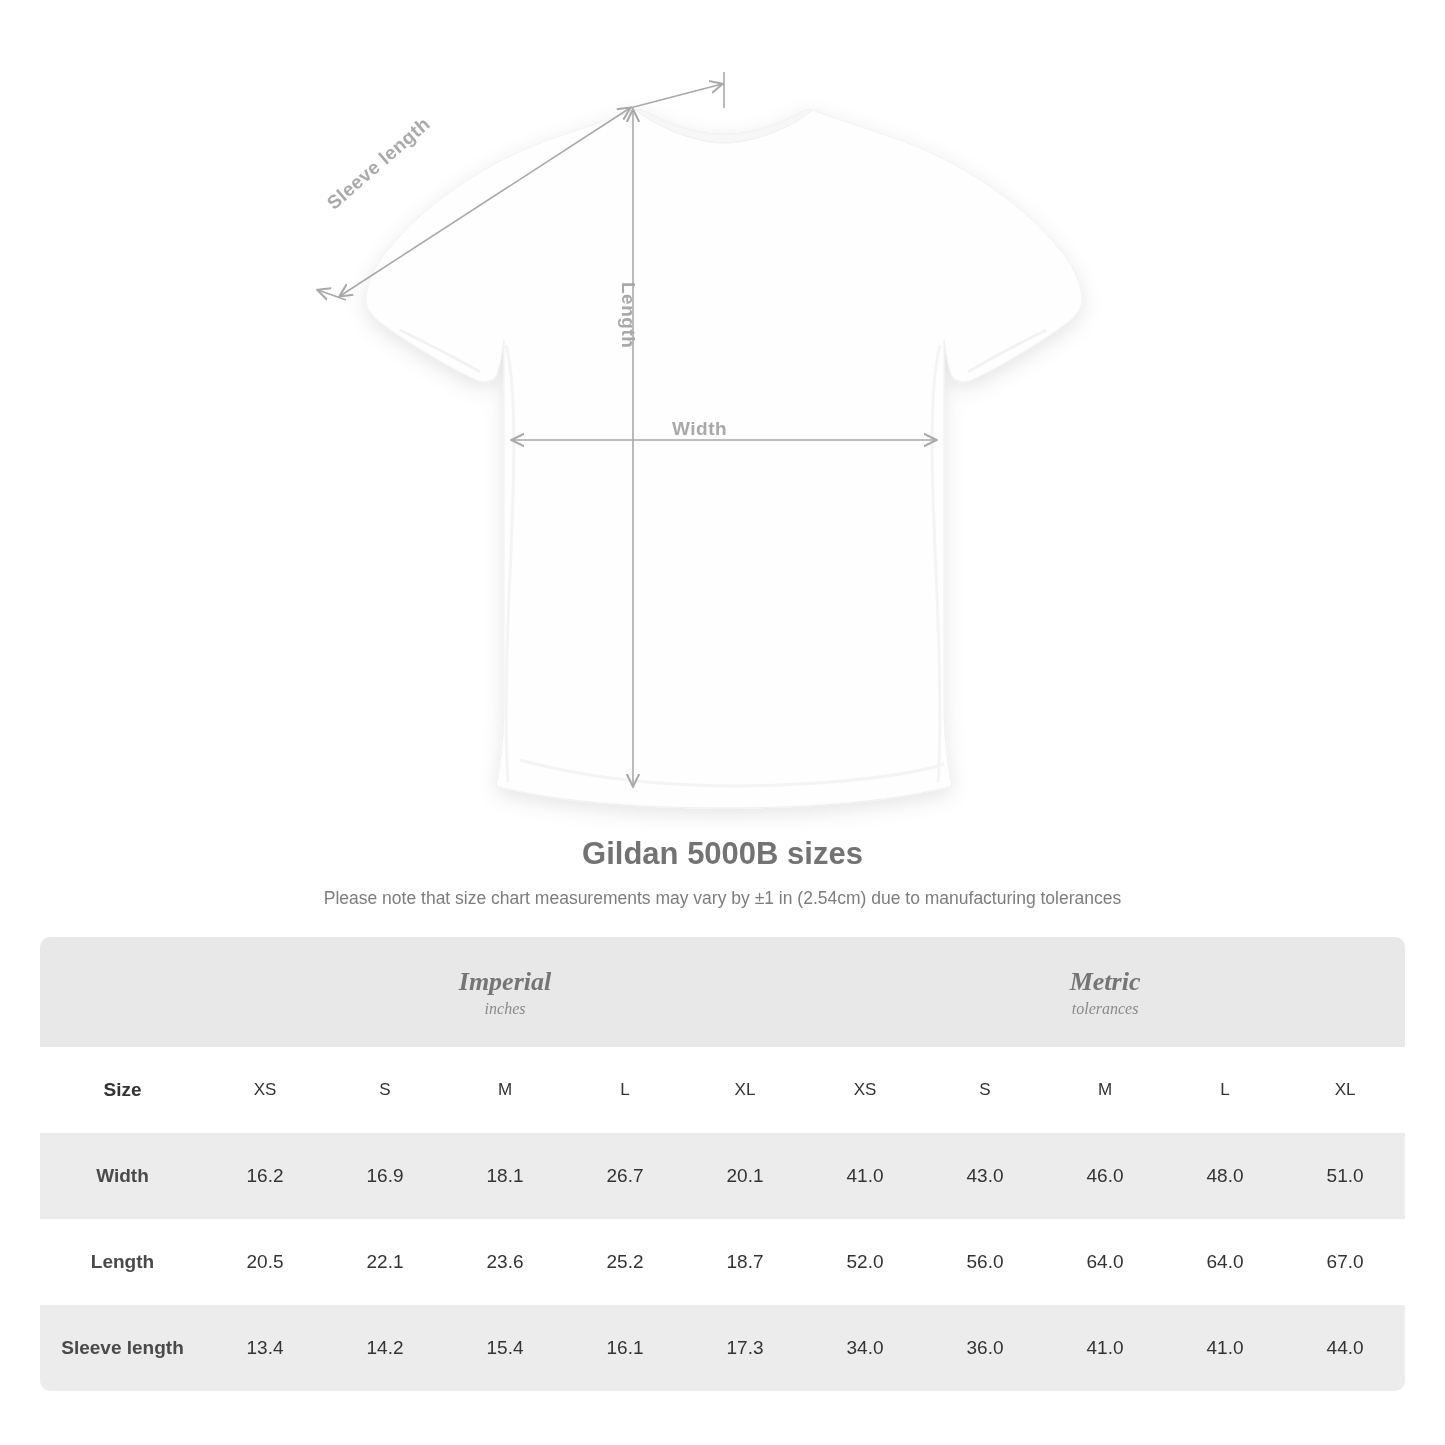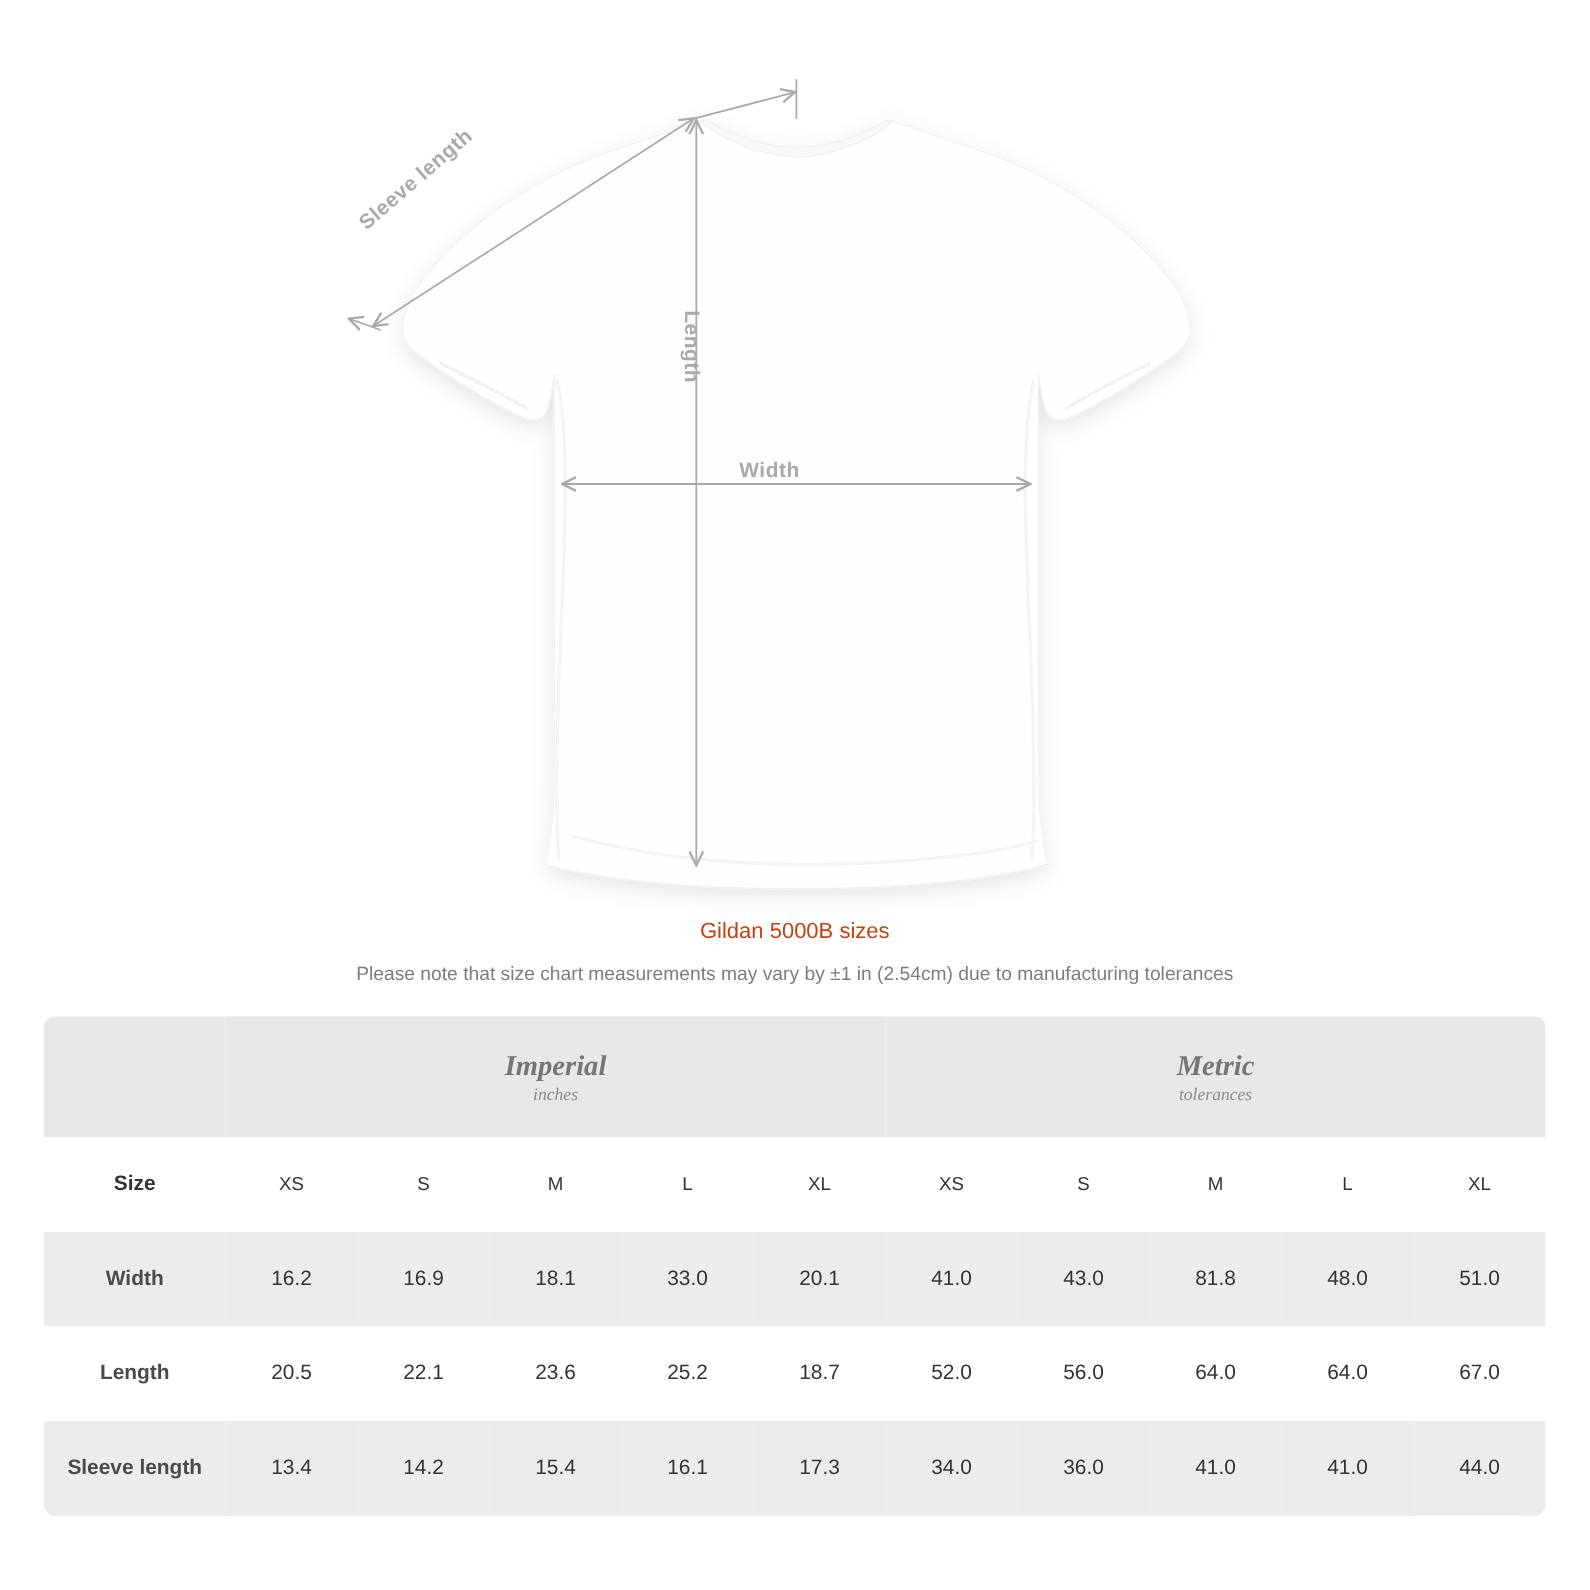--- a/index.html
+++ b/index.html
@@ -58,23 +58,23 @@
     left: 672px;
     top: 418px;
   }
 
   
   .title-block {
     text-align: center;
     margin-top: 6px;
   }
   .chart-title {
-    font-size: 20px;
-    font-weight: normal;
-    color: #c2410c;
+    font-size: 31px;
+    font-weight: bold;
+    color: #737373;
     margin: 0 0 16px 0;
   }
   .chart-note {
     font-size: 17.5px;
     color: #7d7d7d;
     margin: 0;
   }
 
   
   .table-wrap {
@@ -272,25 +272,25 @@
           <td>M</td>
           <td>L</td>
           <td>XL</td>
         </tr>
 
         <tr class="data-row alt">
           <td class="rowhead">Width</td>
           <td>16.2</td>
           <td>16.9</td>
           <td>18.1</td>
-          <td>33.0</td>
+          <td>26.7</td>
           <td>20.1</td>
           <td>41.0</td>
           <td>43.0</td>
-          <td>81.8</td>
+          <td>46.0</td>
           <td>48.0</td>
           <td>51.0</td>
         </tr>
 
         <tr class="data-row plain">
           <td class="rowhead">Length</td>
           <td>20.5</td>
           <td>22.1</td>
           <td>23.6</td>
           <td>25.2</td>

